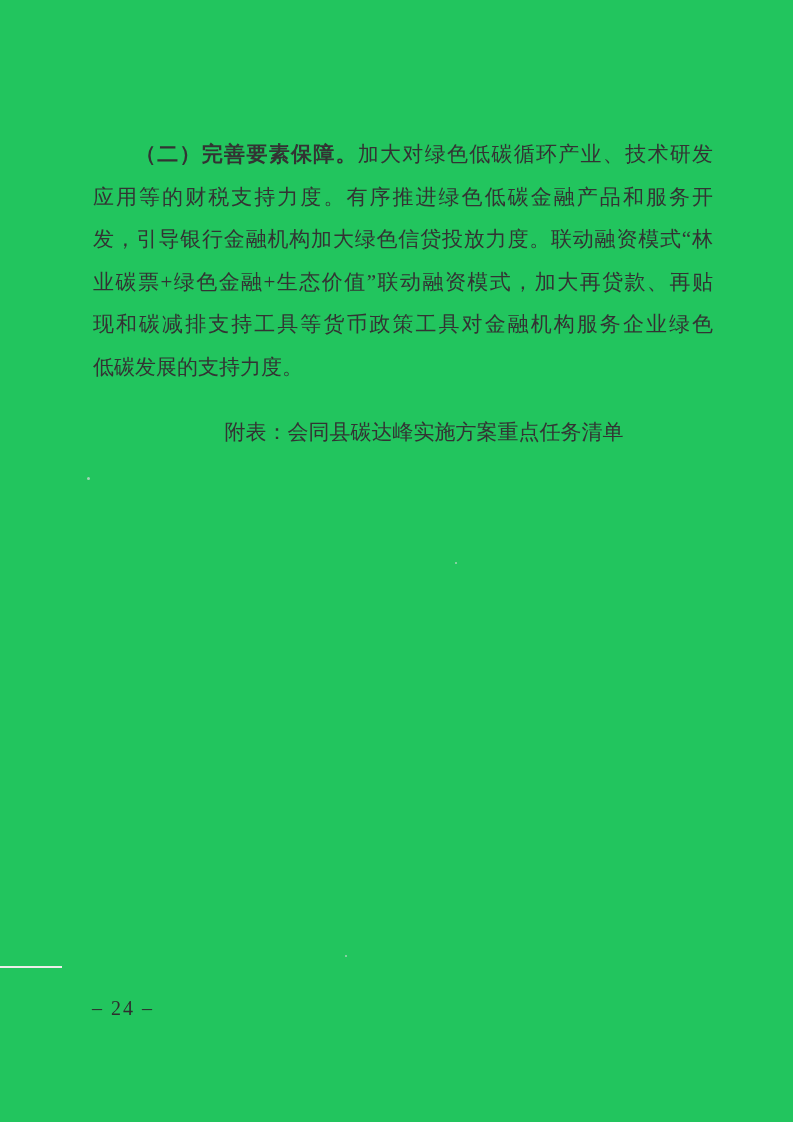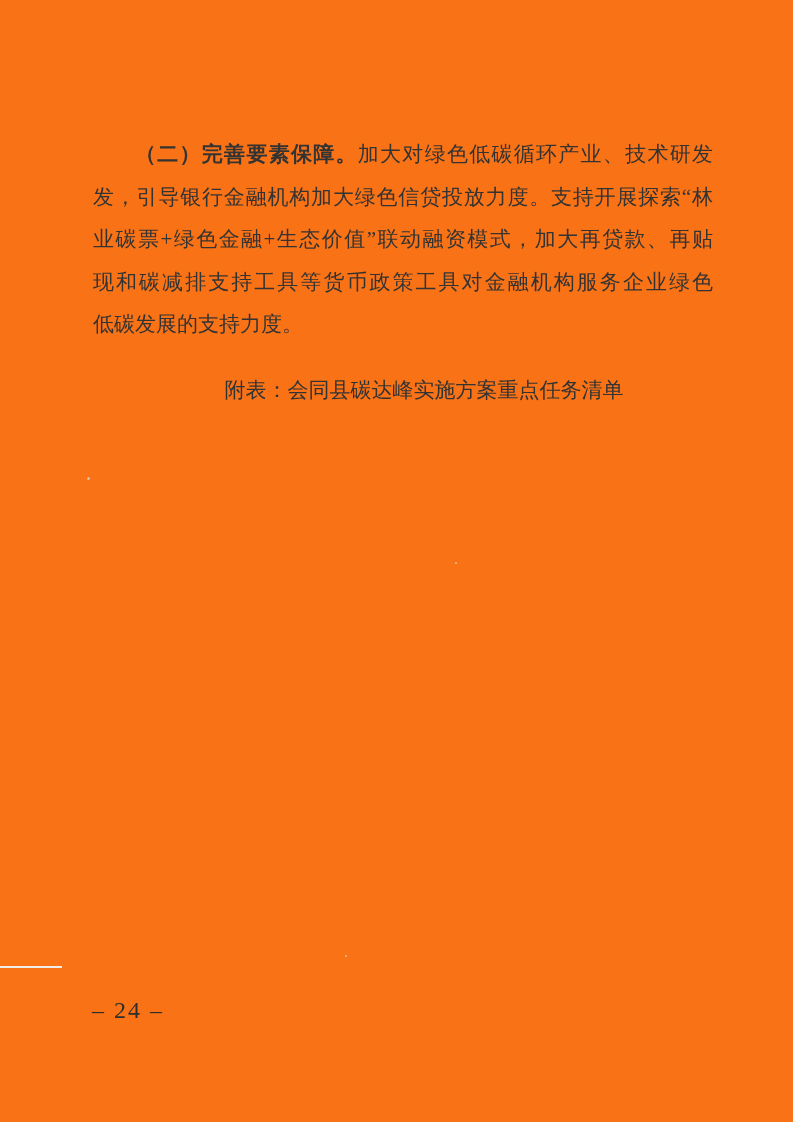--- a/index.html
+++ b/index.html
@@ -4,21 +4,21 @@
 <style>
   html, body {
     margin: 0;
     padding: 0;
     background: #ffffff;
   }
   .page {
     position: relative;
     width: 793px;
     height: 1122px;
-    background: #f97316;
+    background: #22c55e;
     overflow: hidden;
     font-family: "Liberation Serif", "DejaVu Serif", serif;
     color: #333333;
     text-decoration: underline;
   }
   
   .speck {
     position: absolute;
     background: #dcdcdc;
     border-radius: 50%;
@@ -62,35 +62,36 @@
   }
   .attachment-note {
     margin-top: 23px;
     text-indent: 2em;
     text-align: center;
   }
   .page-number {
     position: absolute;
     left: 92px;
     top: 997px;
-    font-size: 24px;
+    font-size: 20px;
     letter-spacing: 2px;
     color: #2e2e2e;
   }
 </style>
 </head>
 <body>
 
 <div class="page">
 
   <div class="body-text">
     <div class="para-line first">
       <span class="heading-bold">（二）完善要素保障。</span><span>加大对绿色低碳循环产业、技术研发</span>
     </div>
-    <div class="para-line">发，引导银行金融机构加大绿色信贷投放力度。支持开展探索“林</div>
+    <div class="para-line">应用等的财税支持力度。有序推进绿色低碳金融产品和服务开</div>
+    <div class="para-line">发，引导银行金融机构加大绿色信贷投放力度。联动融资模式“林</div>
     <div class="para-line">业碳票+绿色金融+生态价值”联动融资模式，加大再贷款、再贴</div>
     <div class="para-line">现和碳减排支持工具等货币政策工具对金融机构服务企业绿色</div>
     <div class="para-line last">低碳发展的支持力度。</div>
 
     <div class="attachment-note">附表：会同县碳达峰实施方案重点任务清单</div>
   </div>
 
   <div class="page-number">– 24 –</div>
 
   <div class="scan-line"></div>

